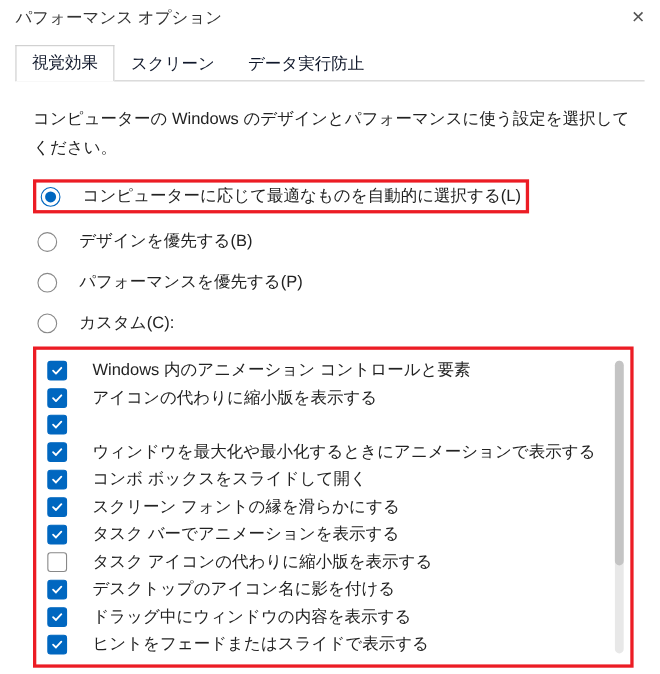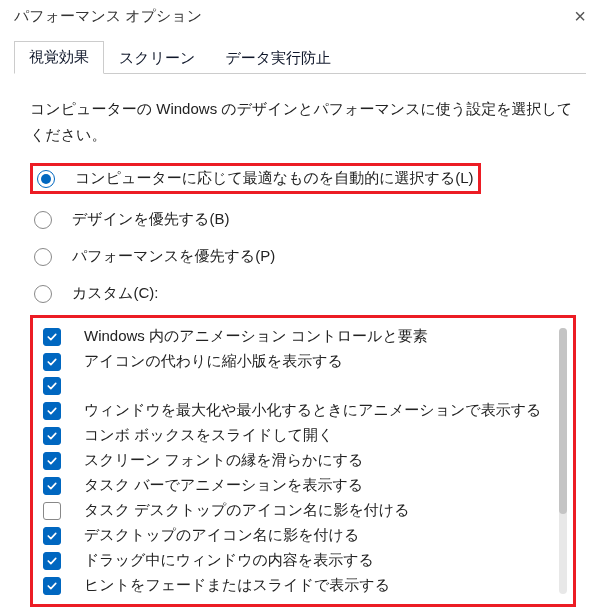--- a/index.html
+++ b/index.html
@@ -227,21 +227,21 @@
         <div class="effect-row">
           <span class="chk checked">
             <svg viewBox="0 0 16 16">
               <path d="M3 8 L6.5 11.5 L13 4.5" stroke="#fff" stroke-width="2.2" fill="none" stroke-linecap="round" stroke-linejoin="round"></path>
             </svg>
           </span>
           <span>タスク バーでアニメーションを表示する</span>
         </div>
         <div class="effect-row">
           <span class="chk"></span>
-          <span>タスク デスクトップのアイコン名に影を付ける</span>
+          <span>タスク アイコンの代わりに縮小版を表示する</span>
         </div>
         <div class="effect-row">
           <span class="chk checked">
             <svg viewBox="0 0 16 16">
               <path d="M3 8 L6.5 11.5 L13 4.5" stroke="#fff" stroke-width="2.2" fill="none" stroke-linecap="round" stroke-linejoin="round"></path>
             </svg>
           </span>
           <span>デスクトップのアイコン名に影を付ける</span>
         </div>
         <div class="effect-row">

